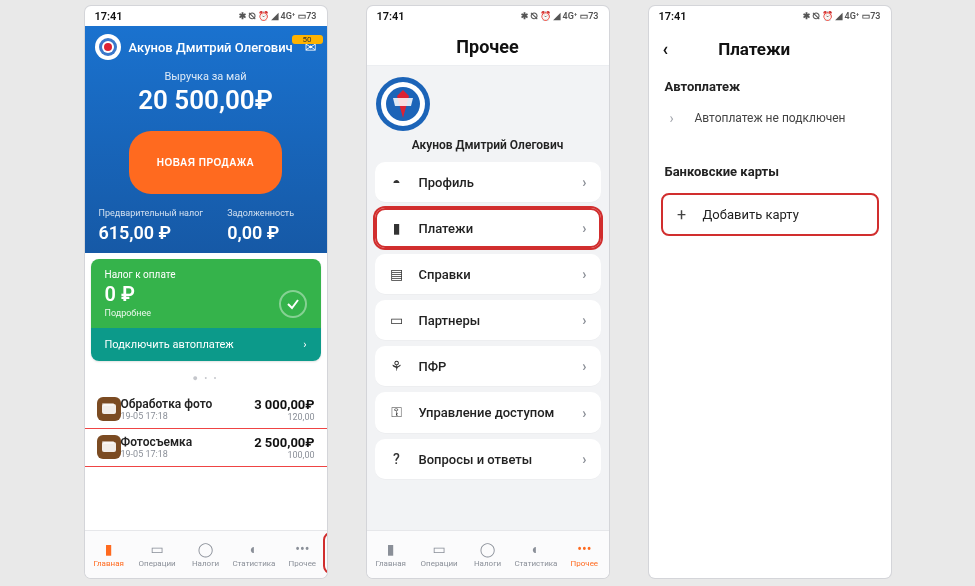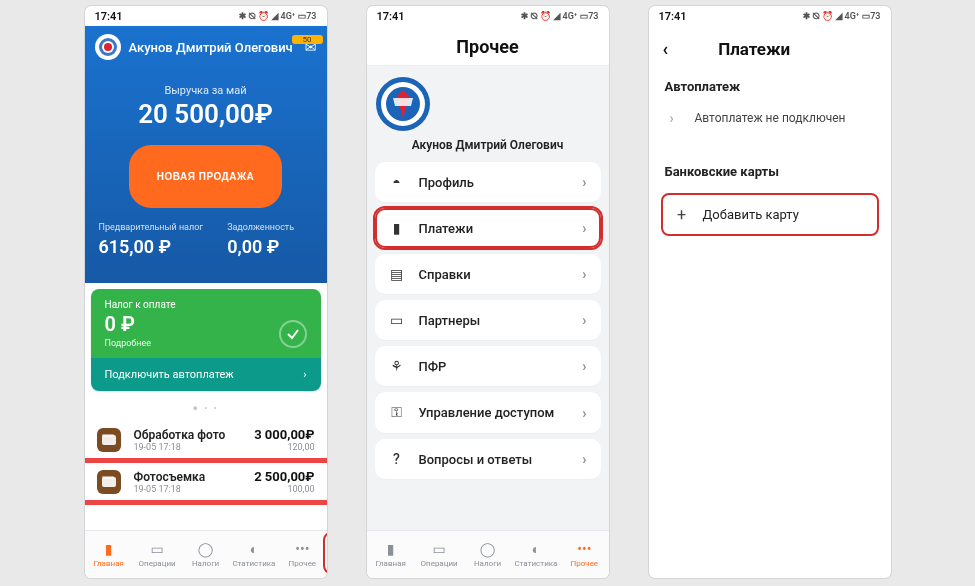--- a/index.html
+++ b/index.html
@@ -73,39 +73,38 @@
     font-size:14px;
   }
   .mail-badge .badge{
     position:absolute;top:-4px;right:-6px;
     background:#ffb300;color:#333;font-size:8px;font-weight:400;
     border-radius:3px;padding:0 11px;line-height:9px;
   }
   .revenue{
     text-align:center;
     padding:6px 0 10px;
-    margin-top:14px;
   }
   .revenue .label{font-size:11px;opacity:.85;}
   .revenue .amount{font-size:26px;font-weight:600;margin-top:2px;}
   .new-sale{
     background:var(--orange);
     color:#fff;
     border:none;
     border-radius:22px;
     padding:26px 28px;
     font-size:10px;
     letter-spacing:.5px;
     font-weight:600;
     margin:6px auto 14px;
     display:block;
   }
   .tax-row{
     display:flex;
-    padding:0 14px 26px;
+    padding:0 14px 10px;
     gap:24px;
   }
   .tax-col .lbl{font-size:9px;opacity:.8;}
   .tax-col .val{font-size:18px;font-weight:600;margin-top:4px;}
 
   .green-card{
     margin:6px;
     border-radius:8px;
     overflow:hidden;
     box-shadow:0 1px 2px rgba(0,0,0,.12);
@@ -130,24 +129,24 @@
     padding:10px 14px;
     font-size:11px;
     display:flex;align-items:flex-start;justify-content:space-between;
   }
   .dots{text-align:center;color:#c5c7cc;font-size:9px;padding:6px 0 8px;letter-spacing:2px;}
   .section-h{
     font-size:10px;font-weight:700;color:#333;
     padding:4px 12px;letter-spacing:.3px;
   }
   .op-row{
-    display:flex;align-items:center;
+    display:flex;
     padding:6px 12px;
-    gap:13px;
-    border-bottom:5px solid #ef4444;
+    gap:0;
+    border-bottom:1px solid #ef4444;
   }
   .op-icon{
     width:24px;height:24px;border-radius:6px;
     background:#7b4b22;color:#fff;
     display:flex;align-items:center;justify-content:center;
   }
   .op-row .txt{flex:1;}
   .op-row .title{font-size:12px;font-weight:600;color:#222;}
   .op-row .sub{font-size:9px;color:var(--grey-text);}
   .op-row .amt{text-align:right;}

